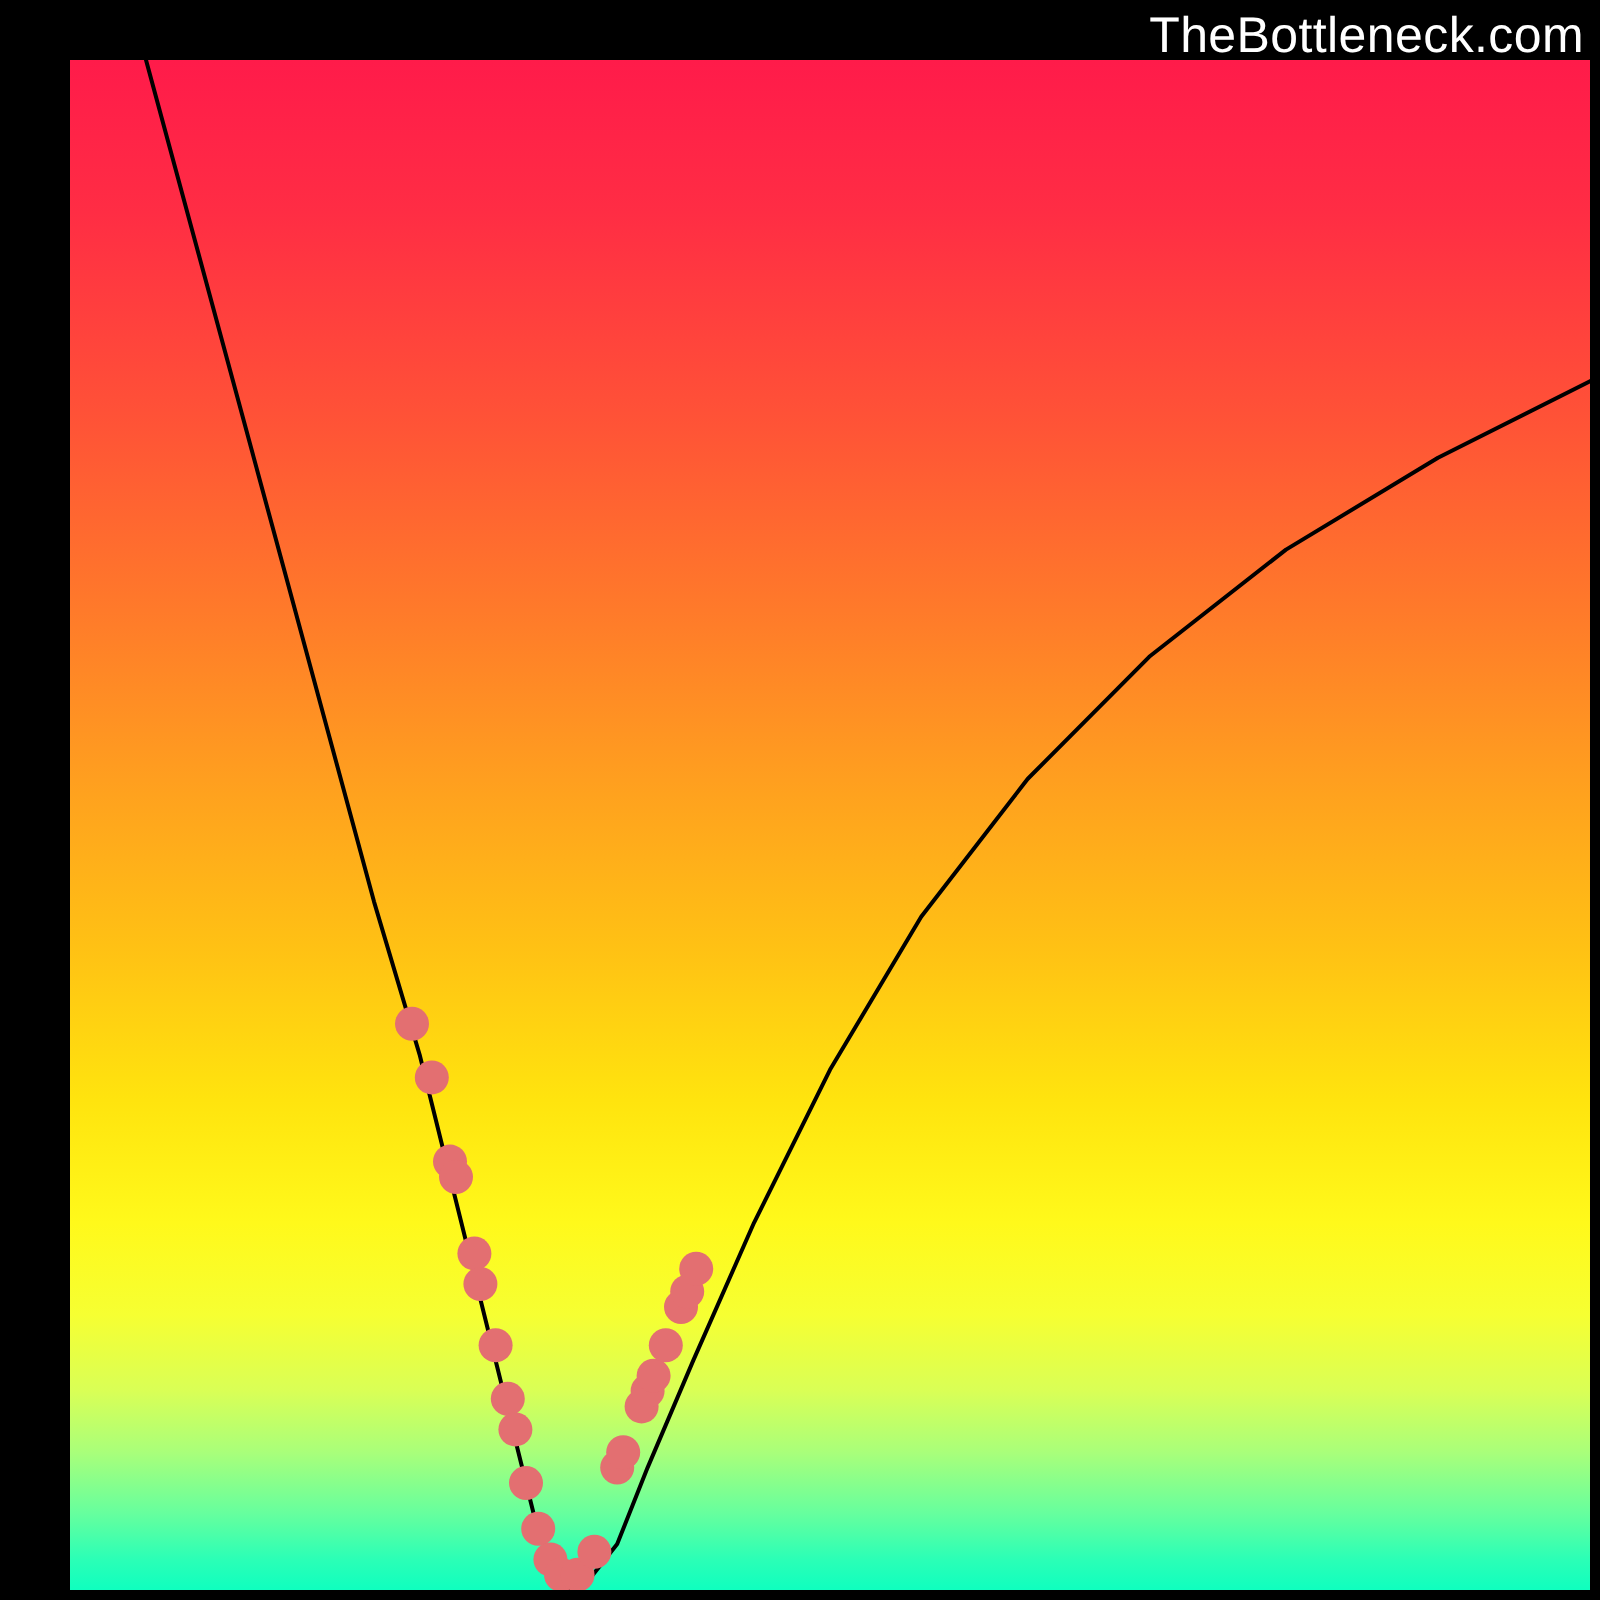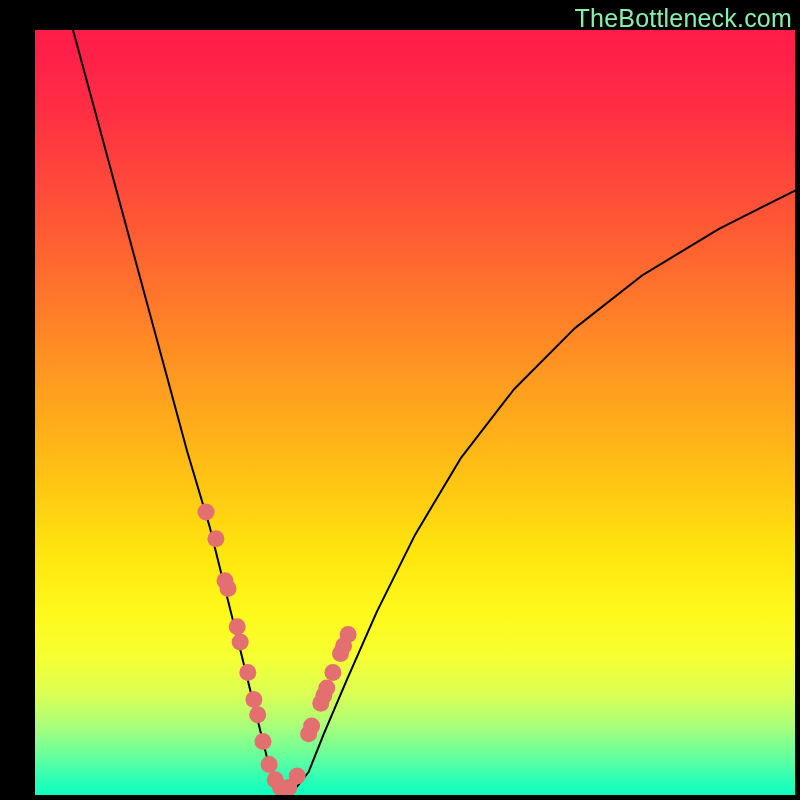--- a/index.html
+++ b/index.html
@@ -39,21 +39,21 @@
       #a9ff7a 91%,
       #66ff9e 95%,
       #2bffb6 98%,
       #0fffbf 100%
     );
   }
   .watermark {
     position: absolute;
     top: 4px;
     right: 8px;
-    color: #86efac;
+    color: #ffffff;
     font-size: 25px;
     font-weight: 500;
     letter-spacing: 0.2px;
     user-select: none;
   }
   svg.overlay {
     position: absolute;
     left: 0;
     top: 0;
     width: 760px;

